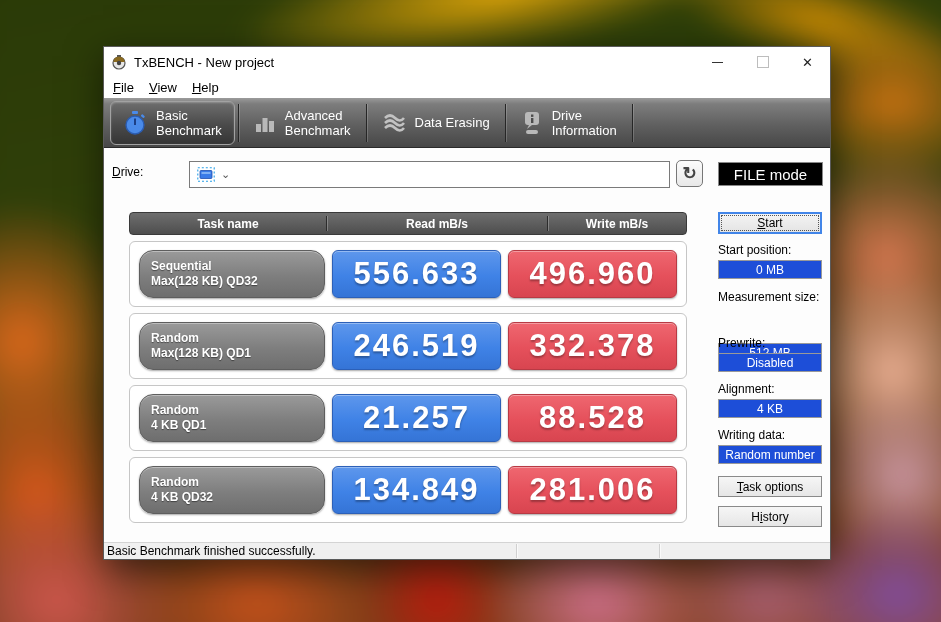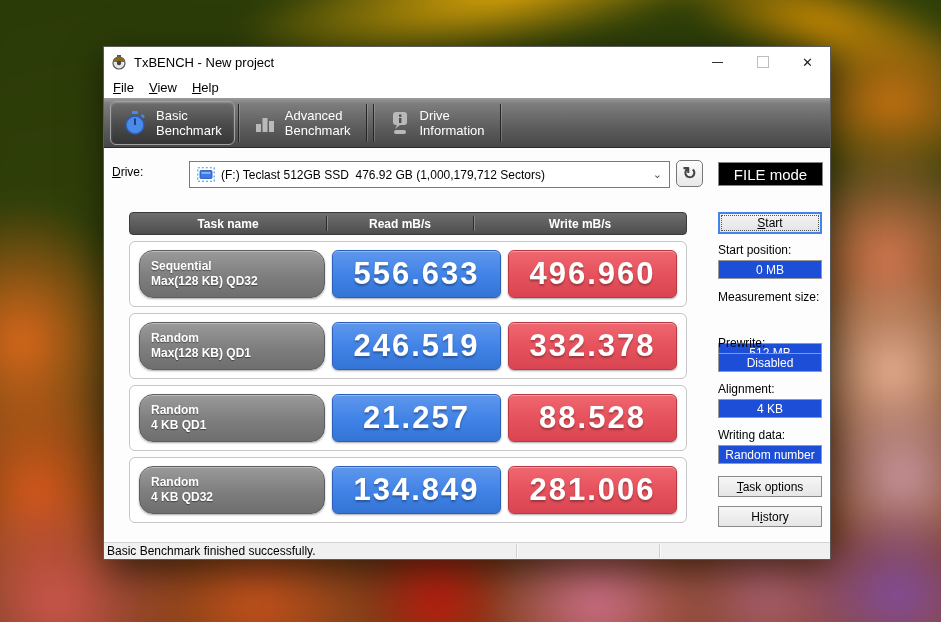--- a/index.html
+++ b/index.html
@@ -60,21 +60,21 @@
   .refresh-btn{position:absolute;left:572px;top:12px;width:27px;height:27px;border:1px solid #777;border-radius:5px;
                background:linear-gradient(#fcfcfc,#e8e8e8);display:flex;align-items:center;justify-content:center;
                font-size:17px;font-weight:bold;color:#444;box-sizing:border-box;}
   .filemode-btn{position:absolute;left:615px;top:15px;width:103px;height:22px;background:#000;color:#fff;
                 font-size:15px;display:flex;align-items:center;justify-content:center;box-shadow:0 0 0 1px #888;}
 
   .grid-header{position:absolute;left:25px;top:64px;width:558px;height:23px;border-radius:4px;
                background:linear-gradient(180deg,#6e6e6e,#4e4e4e);border:1px solid #3a3a3a;
                display:flex;align-items:center;color:#fff;font-size:12px;font-weight:bold;box-sizing:border-box;}
   .gh-cell{text-align:center;}
-  .gh-c1{width:196px;} .gh-c2{width:146px;} .gh-c3{flex:1;}
+  .gh-c1{width:196px;} .gh-c2{width:220px;} .gh-c3{flex:1;}
   .gh-sep{width:1px;height:15px;background:#2c2c2c;box-shadow:1px 0 0 rgba(255,255,255,.25);}
 
   .rows{position:absolute;left:25px;top:93px;width:558px;display:flex;flex-direction:column;gap:6px;}
   .row{height:66px;background:#fff;border:1px solid #c6c6c6;border-radius:6px;display:flex;align-items:center;
        padding:0 9px;gap:7px;box-sizing:border-box;box-shadow:inset 0 1px 0 rgba(255,255,255,.8);}
   .task-btn{width:187px;height:48px;border-radius:14px;border:1px solid #5e5e5e;
             background:linear-gradient(180deg,#9a9a9a,#7e7e7e 55%,#6e6e6e);
             color:#fff;font-size:12px;font-weight:bold;line-height:15px;display:flex;flex-direction:column;
             justify-content:center;padding-left:11px;box-sizing:border-box;text-shadow:0 1px 1px rgba(0,0,0,.45);
             box-shadow:0 1px 2px rgba(0,0,0,.35), inset 0 1px 0 rgba(255,255,255,.35);}
@@ -170,20 +170,31 @@
           <rect x="2" y="12" width="5" height="8" fill="#b9b9b9"></rect>
           <rect x="8.5" y="6" width="5" height="14" fill="#b9b9b9"></rect>
           <rect x="15" y="9" width="5" height="11" fill="#b9b9b9"></rect>
         </svg>
         <span class="tab-label">
             <span>Advanced</span>
             <span>Benchmark</span>
           </span>
       </div>
       <div class="tab-sep"></div>
+      <div class="tab">
+        <svg width="24" height="20" viewBox="0 0 24 20">
+          <path d="M3 5 q5 -5 10 0 t9 0" stroke="#c2c2c2" stroke-width="2.6" fill="none"></path>
+          <path d="M3 10 q5 -5 10 0 t9 0" stroke="#c2c2c2" stroke-width="2.6" fill="none"></path>
+          <path d="M3 15 q5 -5 10 0 t9 0" stroke="#c2c2c2" stroke-width="2.6" fill="none"></path>
+        </svg>
+        <span class="tab-label">
+            <span>Data Erasing</span>
+            <span></span>
+          </span>
+      </div>
       <div class="tab-sep"></div>
       <div class="tab">
         <svg width="22" height="24" viewBox="0 0 22 24">
           <rect x="4" y="1" width="14" height="13" rx="3" fill="#b9b9b9"></rect>
           <path d="M8 14 l-2 4 l5 -4 z" fill="#b9b9b9"></path>
           <rect x="10" y="3.5" width="2.4" height="2.4" fill="#4c4c4c"></rect>
           <rect x="10" y="7" width="2.4" height="5" fill="#4c4c4c"></rect>
           <rect x="5" y="19" width="12" height="4" rx="2" fill="#b9b9b9"></rect>
         </svg>
         <span class="tab-label">
@@ -197,21 +208,20 @@
     <div class="client">
 
       <span class="drive-label"><span></span><span class="mn-u">D</span><span>rive:</span></span>
 
       <div class="combobox">
         <svg width="18" height="15" viewBox="0 0 18 15">
           <rect x="0.8" y="0.8" width="16.4" height="13.4" fill="none" stroke="#2aa0e8" stroke-width="1.1" stroke-dasharray="2 2"></rect>
           <rect x="3" y="3.5" width="12" height="8" rx="1" fill="#3a7be8" stroke="#1f4fae" stroke-width="0.8"></rect>
           <rect x="4.5" y="5" width="9" height="2" fill="#7fb0f4"></rect>
         </svg>
-        <span class="combo-text">(F:) Teclast 512GB SSD&nbsp; 476.92 GB (1,000,179,712 Sectors)</span>
         <span class="combo-chevron">⌄</span>
       </div>
 
       <div class="refresh-btn">
           <span>↻</span>
         </div>
 
       <div class="filemode-btn">
           <span>FILE mode</span>
         </div>

